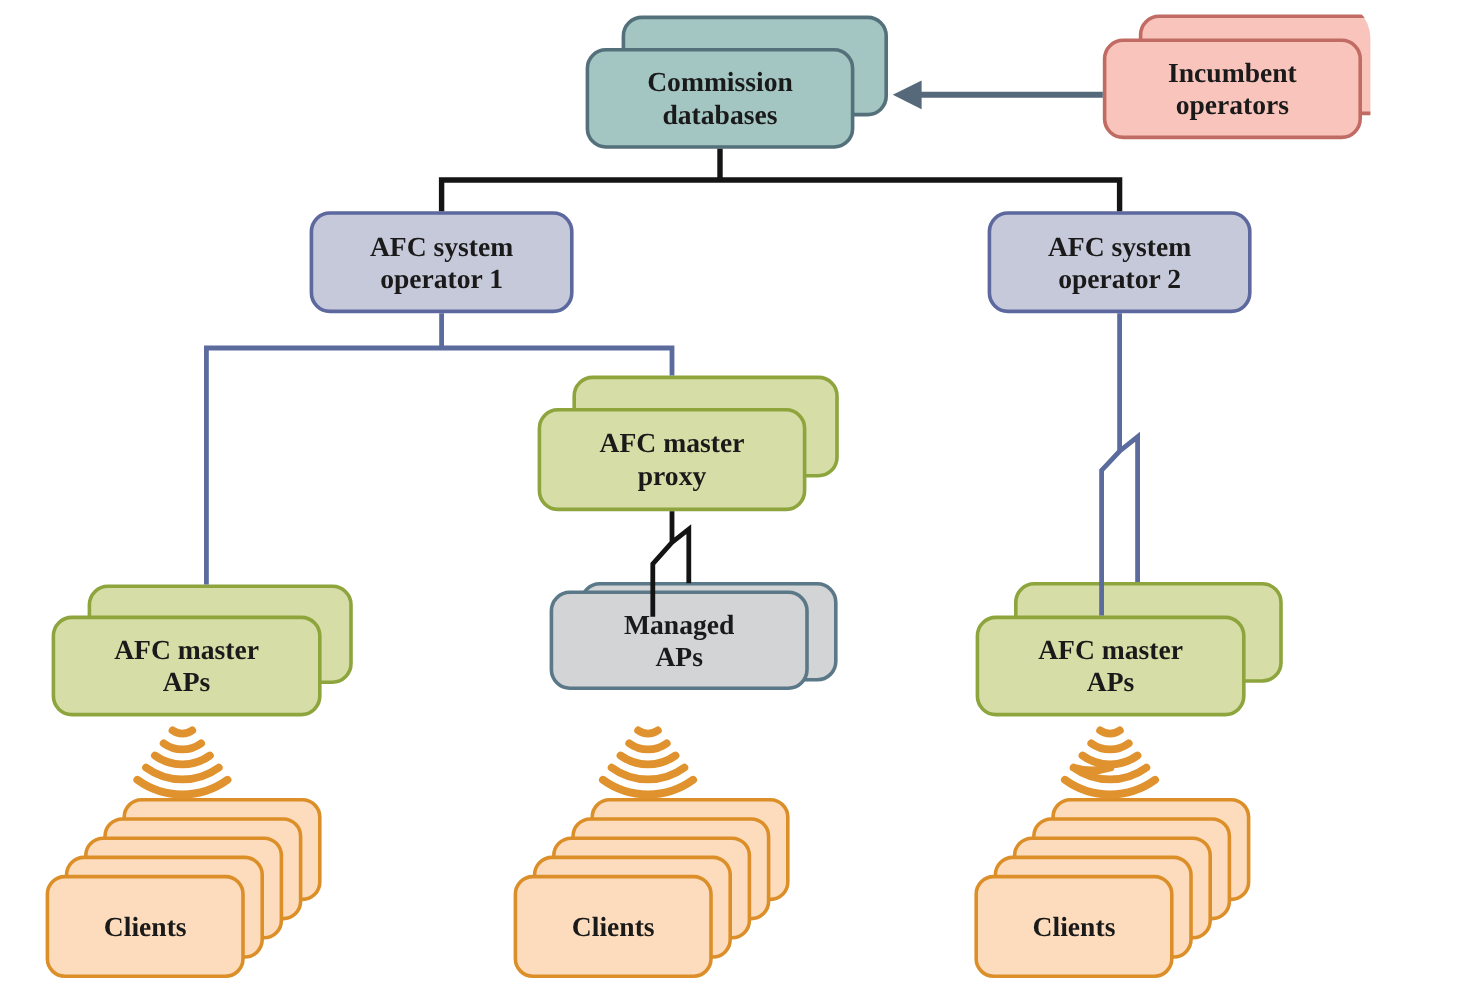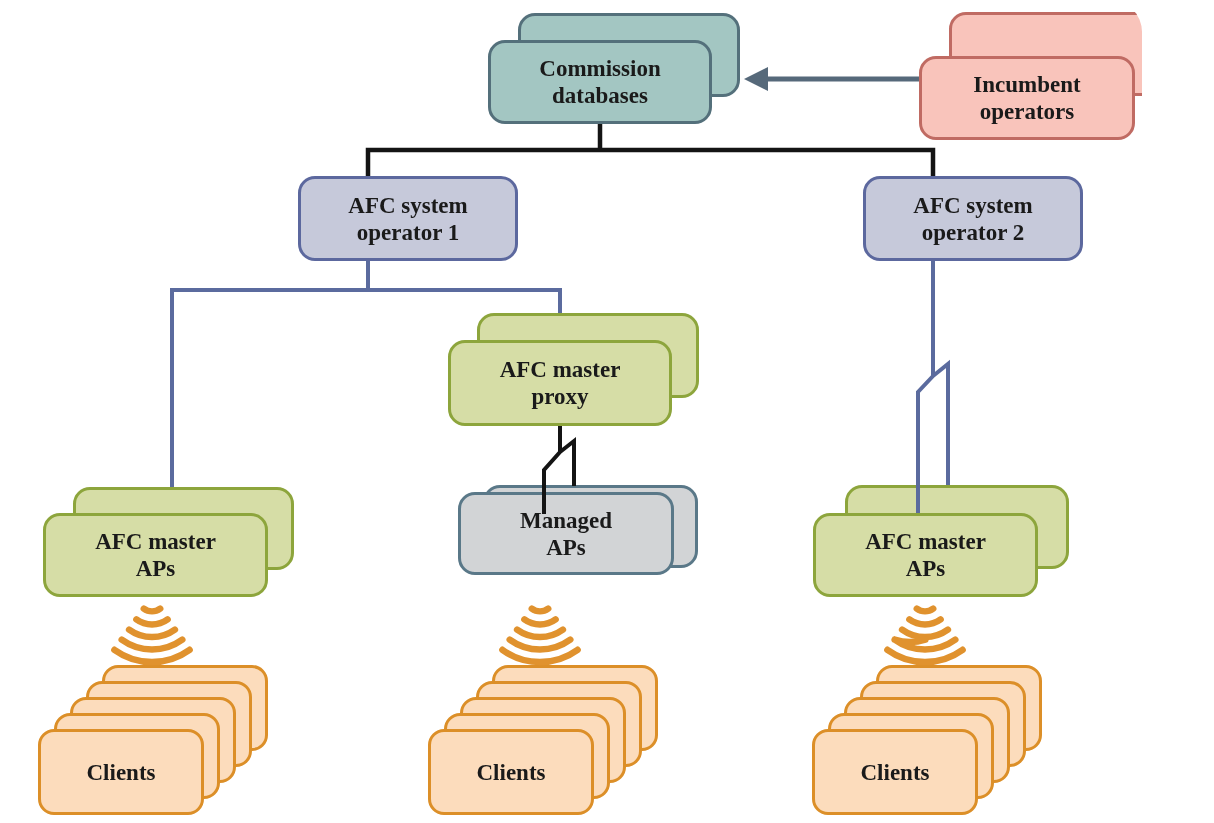--- a/index.html
+++ b/index.html
@@ -23,21 +23,21 @@
     font-size:23px;
     line-height:27px;
     color:var(--text_color);
     white-space:pre-line;
     text-align:center;
   }
   .back{z-index:10;}
   .front{z-index:20;}
   .teal  {background:var(--teal_fill);  border-color:var(--teal_border);}
   .pink  {background:var(--pink_fill);  border-color:var(--pink_border);}
-  .purple{background:var(--purple_fill);border-color:var(--purple_border);margin-left:40px;}
+  .purple{background:var(--purple_fill);border-color:var(--purple_border);}
   .olive {background:var(--olive_fill); border-color:var(--olive_border);}
   .gray  {background:var(--gray_fill);  border-color:var(--gray_border);}
   .orange{background:var(--orange_fill);border-color:var(--orange_border);border-radius:16px;}
   svg.lines{
     position:absolute;left:0;top:0;z-index:50;
     pointer-events:none;
   }
   .conn-black{stroke:var(--connector_black);stroke-width:4.5;fill:none;}
   .conn-blue {stroke:var(--connector_blue); stroke-width:4;fill:none;}
   .arrow-line{stroke:var(--arrow_color);stroke-width:5;fill:none;}
@@ -49,21 +49,21 @@
 
 <div class="canvas">
 
   <div class="box teal back" style="left:518px;top:13px;width:222px;height:84px;"></div>
   <div class="box teal front" style="left:488px;top:40px;width:224px;height:84px;">
     <span class="lbl">Commission
 databases</span>
   </div>
 
   <div class="box pink back" style="left:949px;top:12px;width:216px;height:84px;"></div>
-  <div class="box pink front" style="left:919px;top:56px;width:216px;height:84px;">
+  <div class="box pink front" style="left:919px;top:32px;width:216px;height:84px;">
     <span class="lbl">Incumbent
 operators</span>
   </div>
 
   <div class="box purple front" style="left:258px;top:176px;width:220px;height:85px;">
     <span class="lbl">AFC system
 operator 1</span>
   </div>
 
   <div class="box purple front" style="left:823px;top:176px;width:220px;height:85px;">

